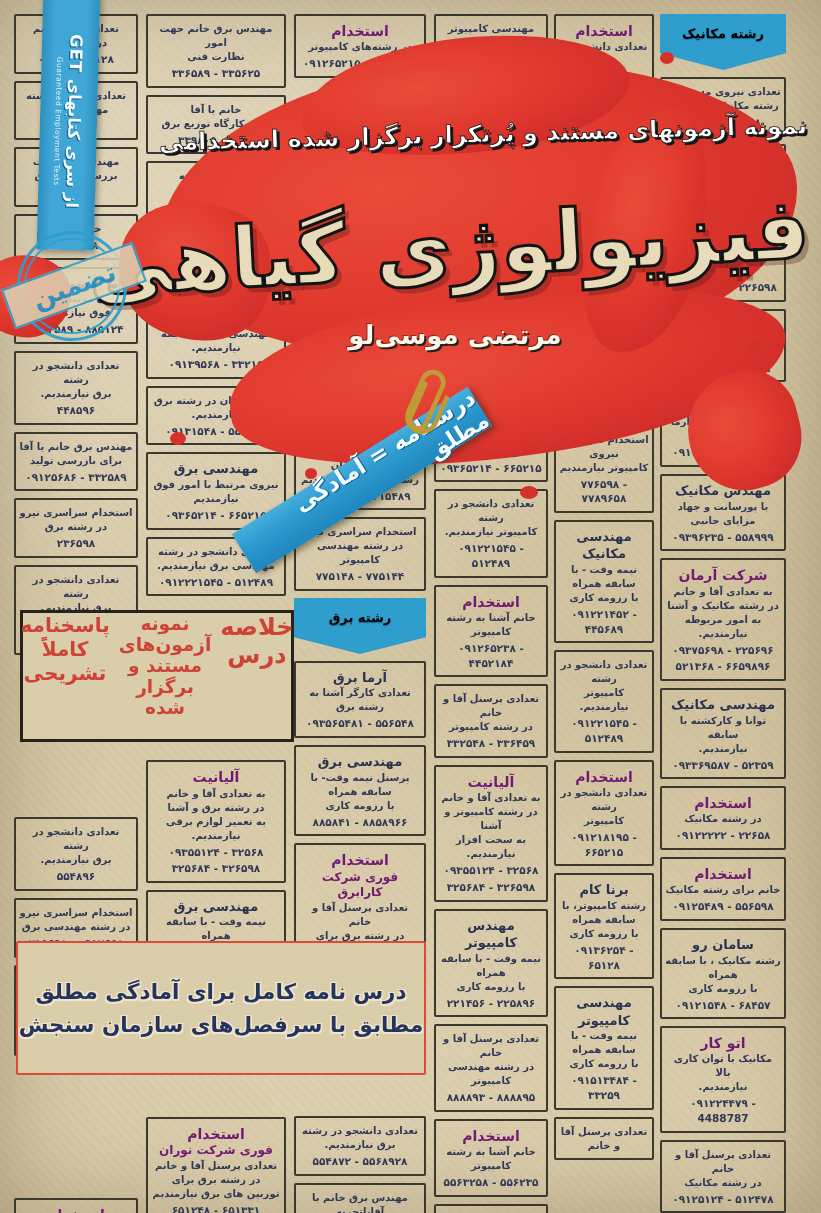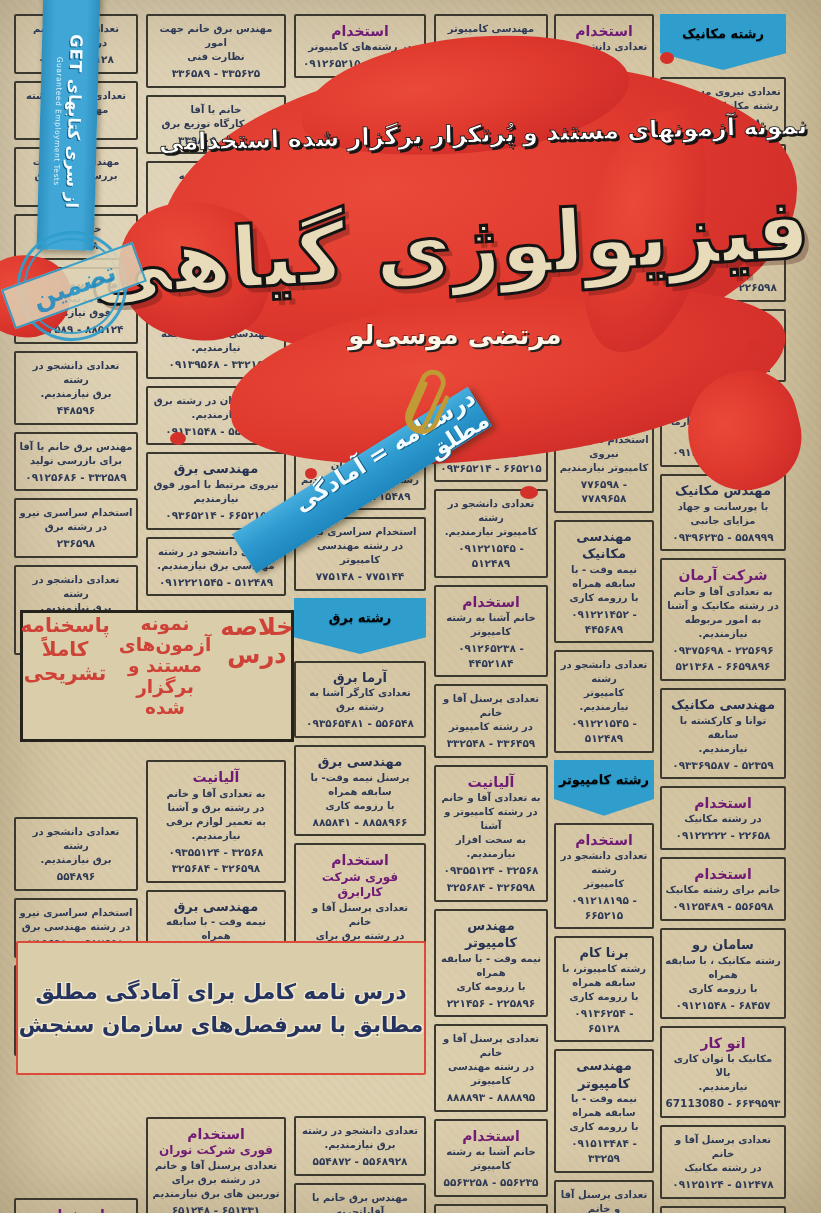--- a/index.html
+++ b/index.html
@@ -397,21 +397,20 @@
         <div class="ttl">مهندسی مکانیک</div>
         <div class="bl">نیمه وقت - با سابقه همراه</div>
         <div class="bl">با رزومه کاری</div>
         <div class="phone">۰۹۱۲۲۱۴۵۲ - ۴۴۵۶۸۹</div>
       </div>
       <div class="ad">
         <div class="bl">تعدادی دانشجو در رشته</div>
         <div class="bl">کامپیوتر نیازمندیم.</div>
         <div class="phone">۰۹۱۲۲۱۵۴۵ - ۵۱۲۴۸۹</div>
       </div>
-      <div class="banner">رشته کامپیوتر</div>
       <div class="ad">
         <div class="hdr">استخدام</div>
         <div class="bl">تعدادی دانشجو در رشته</div>
         <div class="bl">کامپیوتر</div>
         <div class="phone">۰۹۱۲۱۸۱۹۵ - ۶۶۵۲۱۵</div>
       </div>
       <div class="ad">
         <div class="ttl">برنا کام</div>
         <div class="bl">رشته کامپیوتر، با سابقه همراه</div>
         <div class="bl">با رزومه کاری</div>
@@ -487,21 +486,21 @@
       <div class="ad">
         <div class="ttl">سامان رو</div>
         <div class="bl">رشته مکانیک ، با سابقه همراه</div>
         <div class="bl">با رزومه کاری</div>
         <div class="phone">۰۹۱۲۱۵۴۸ - ۶۸۴۵۷</div>
       </div>
       <div class="ad">
         <div class="hdr">اتو کار</div>
         <div class="bl">مکانیک با توان کاری بالا</div>
         <div class="bl">نیازمندیم.</div>
-        <div class="phone">67113080 - ۶۶۴۹۵۹۳</div>
+        <div class="phone">۰۹۱۲۲۴۴۷۹ - 4488787</div>
       </div>
       <div class="ad">
         <div class="bl">تعدادی پرسنل آقا و خانم</div>
         <div class="bl">در رشته مکانیک</div>
         <div class="phone">۰۹۱۲۵۱۲۴ - ۵۱۲۴۷۸</div>
       </div>
       <div class="ad"></div>
     </div>
   </div>
 

